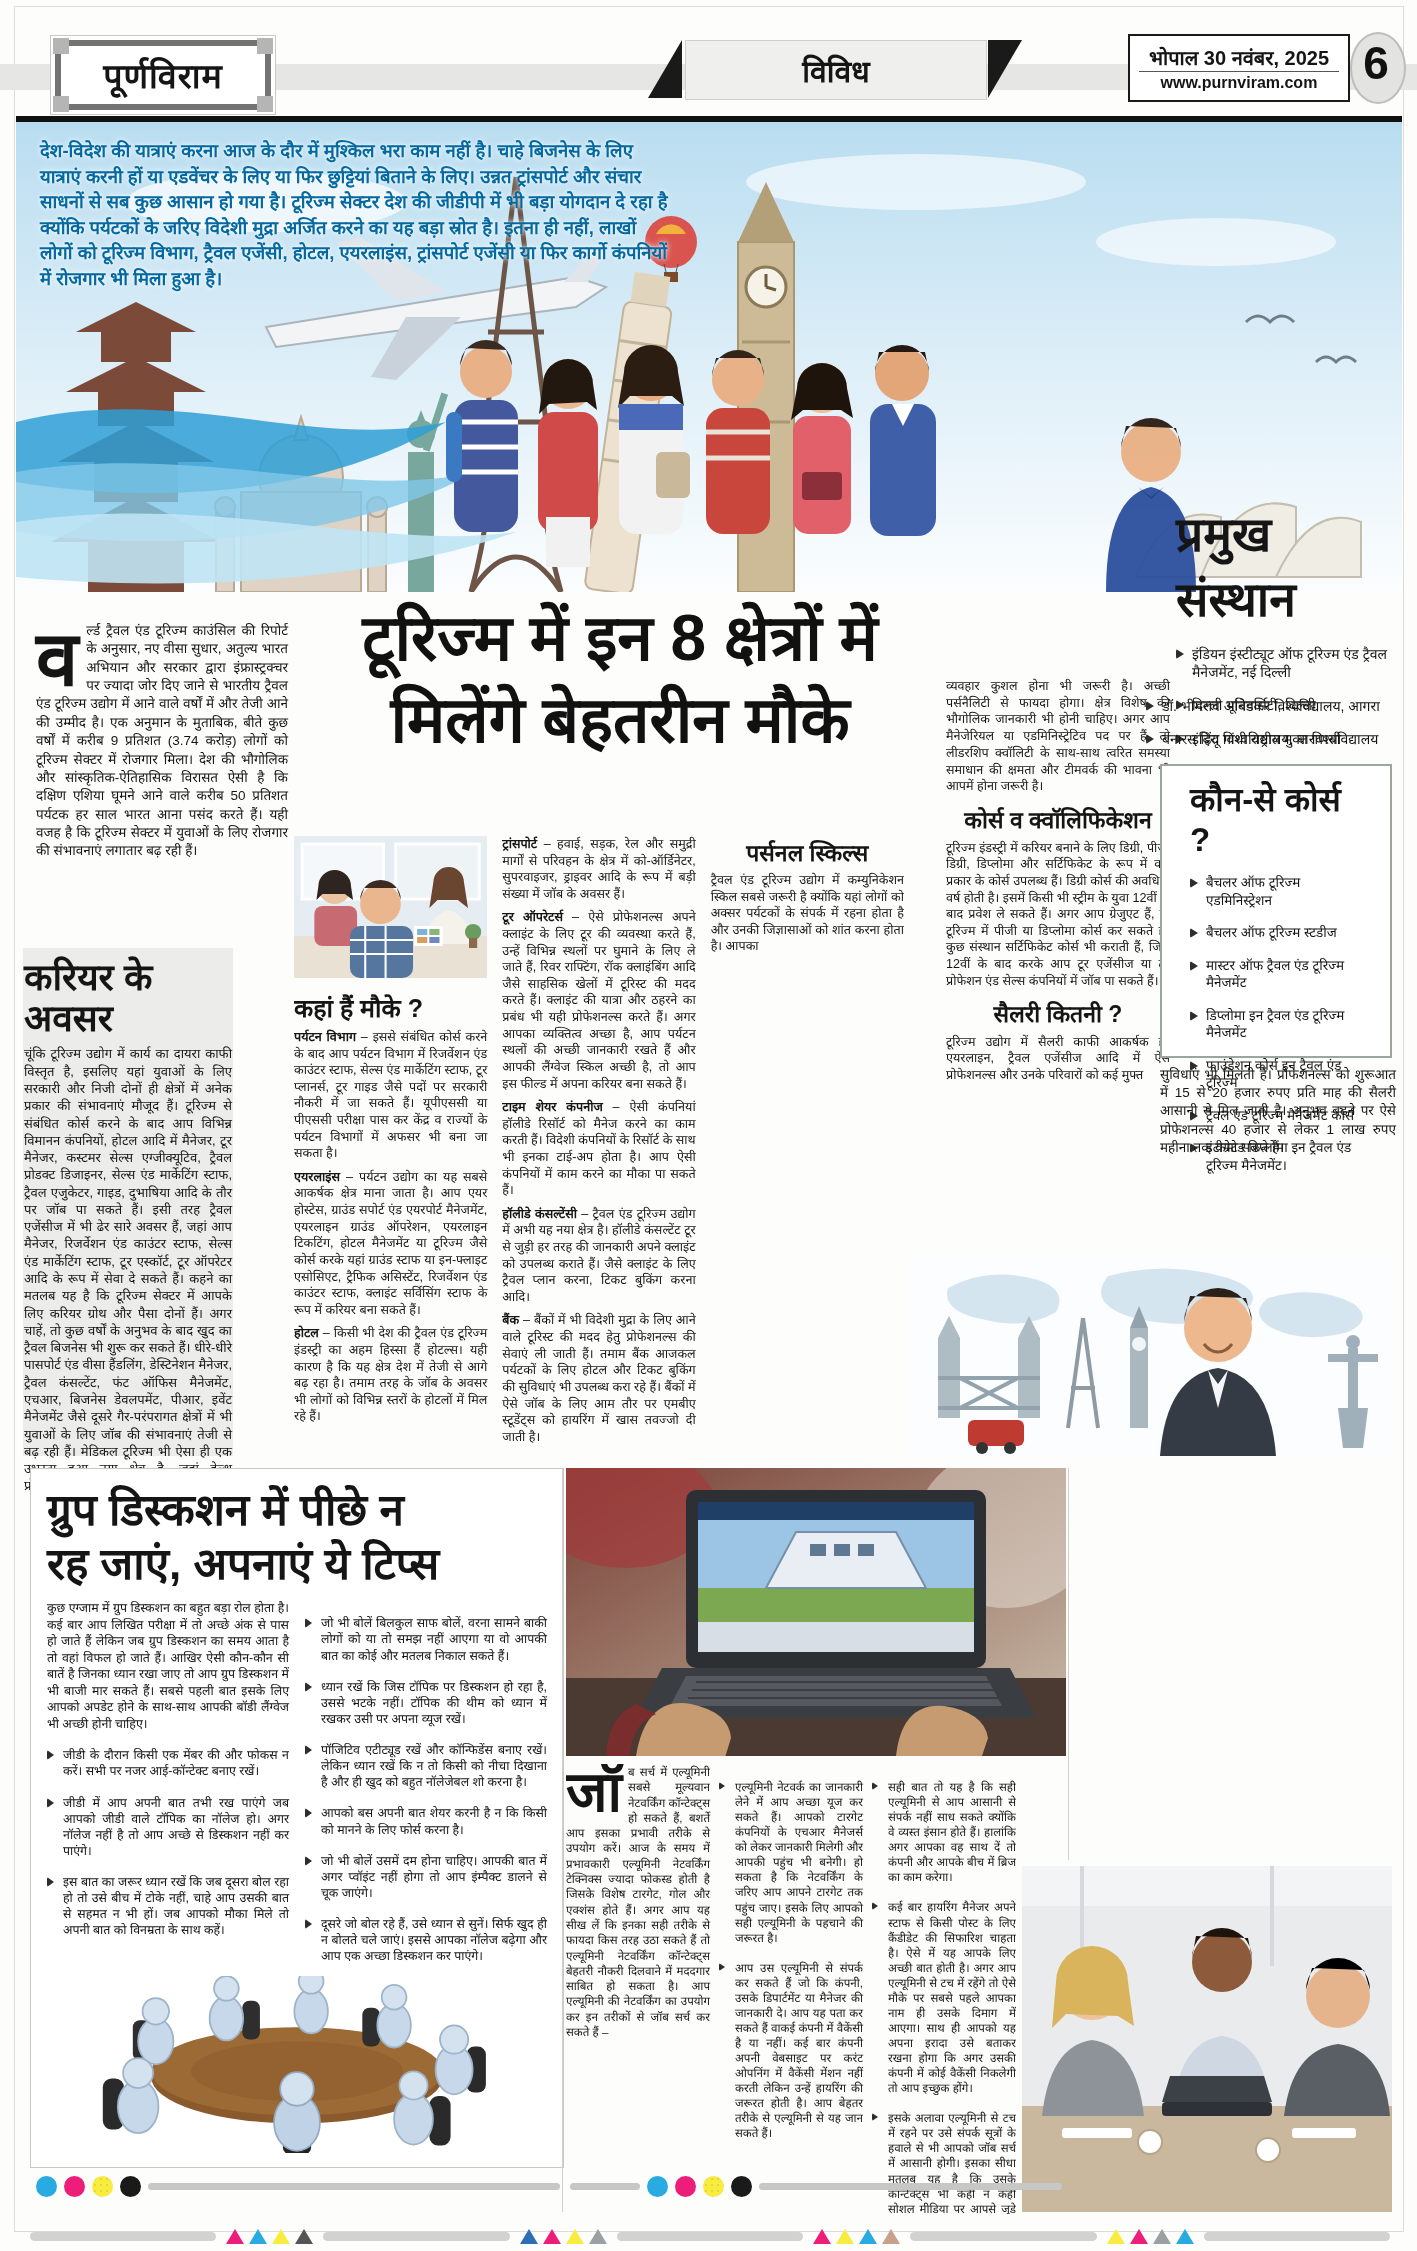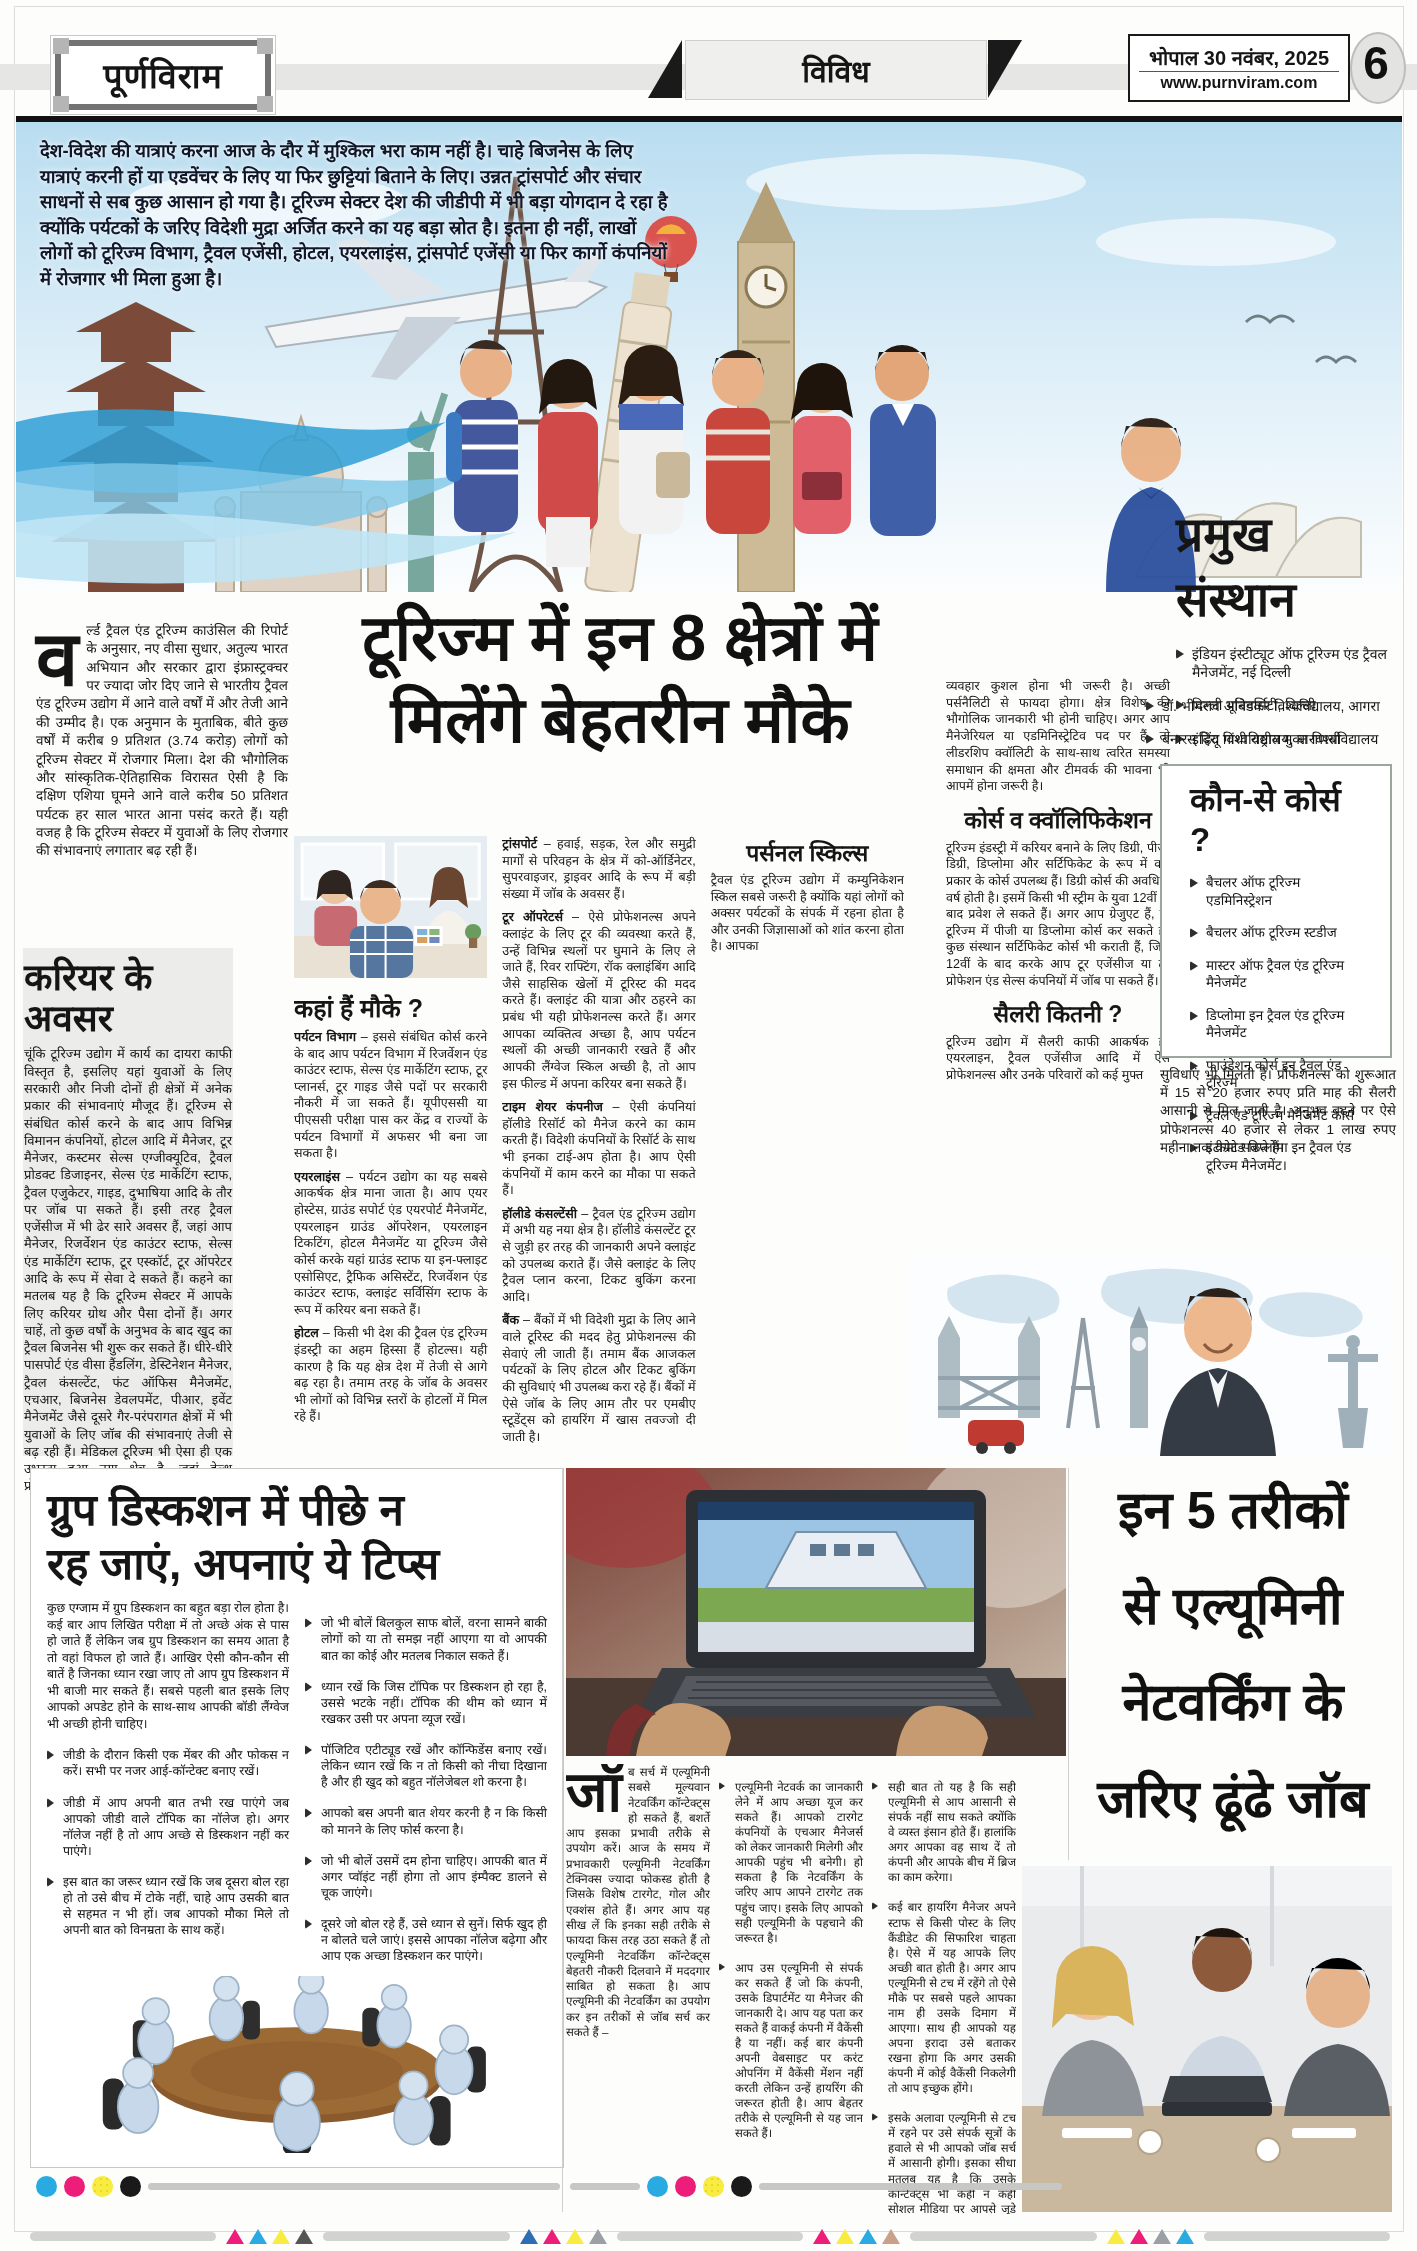--- a/index.html
+++ b/index.html
@@ -23,21 +23,21 @@
   .date-box{left:1128px;top:34px;width:218px;height:64px;background:#ffffff;border:2px solid #1a1a1a;
     display:flex;flex-direction:column;align-items:center;justify-content:center;}
   .date-line{font-size:20px;font-weight:700;}
   .site-line{font-size:16px;font-weight:700;border-top:1px solid #555;width:92%;text-align:center;padding-top:2px;}
   .pageno-wrap{left:1348px;top:30px;width:56px;height:72px;}
   .pageno-swoosh{position:absolute;left:2px;top:2px;width:52px;height:68px;border-radius:50%;background:#e3e3e1;border:2px solid #bdbdbd;}
   .pageno{position:absolute;left:0;top:6px;width:56px;text-align:center;font-size:46px;font-weight:700;color:#111;}
   .hdr-rule{left:16px;top:116px;width:1386px;height:6px;background:#111;}
   
   .collage{left:16px;top:122px;width:1386px;height:470px;}
-  .lede{left:40px;top:138px;width:630px;font-size:18.5px;line-height:1.38;font-weight:700;color:#0f172a;
+  .lede{left:40px;top:138px;width:630px;font-size:18.5px;line-height:1.38;font-weight:700;color:#0369a1;
     text-shadow:0 0 6px rgba(255,255,255,.9),0 0 2px rgba(255,255,255,.9);}
   
   .main-headline{left:300px;top:598px;width:640px;text-align:center;font-weight:700;line-height:1.28;font-size:64px;color:#111;}
   
   .col1{left:36px;top:622px;width:252px;font-size:13.5px;line-height:1.36;text-align:justify;}
   .dropcap{float:left;font-size:76px;line-height:.82;font-weight:700;margin:6px 8px 0 0;}
   .career-box{left:23px;top:948px;width:210px;height:508px;background:#ececea;padding:10px 1px;box-sizing:border-box;}
   .career-title{font-size:37px;font-weight:700;margin:0 0 6px 0;line-height:1.1;}
   .career-body{font-size:13px;line-height:1.33;text-align:justify;}
   .midcols{left:294px;top:836px;width:610px;height:622px;column-count:3;column-gap:15px;column-fill:auto;overflow:hidden;}
@@ -536,26 +536,20 @@
     </div>
     <div class="a-col" style="width:146px">
       <ul class="blist">
         <li>सही बात तो यह है कि सही एल्यूमिनी से आप आसानी से संपर्क नहीं साध सकते क्योंकि वे व्यस्त इंसान होते हैं। हालांकि अगर आपका वह साथ दें तो कंपनी और आपके बीच में ब्रिज का काम करेगा।</li>
         <li>कई बार हायरिंग मैनेजर अपने स्टाफ से किसी पोस्ट के लिए कैंडीडेट की सिफारिश चाहता है। ऐसे में यह आपके लिए अच्छी बात होती है। अगर आप एल्यूमिनी से टच में रहेंगे तो ऐसे मौके पर सबसे पहले आपका नाम ही उसके दिमाग में आएगा। साथ ही आपको यह अपना इरादा उसे बताकर रखना होगा कि अगर उसकी कंपनी में कोई वैकेंसी निकलेगी तो आप इच्छुक होंगे।</li>
         <li>इसके अलावा एल्यूमिनी से टच में रहने पर उसे संपर्क सूत्रों के हवाले से भी आपको जॉब सर्च में आसानी होगी। इसका सीधा मतलब यह है कि उसके कॉन्टेक्ट्स भी कहीं न कहीं सोशल मीडिया पर आपसे जुड़े होंगे।</li>
       </ul>
     </div>
   </div>
 
-  <div class="abs alumni-headline">
-    <div>इन 5 तरीकों</div>
-    <div>से एल्यूमिनी</div>
-    <div>नेटवर्किंग के</div>
-    <div>जरिए ढूंढे जॉब</div>
-  </div>
 
   <svg class="abs people-img" viewBox="0 0 370 346" preserveAspectRatio="none">
     <rect width="370" height="346" fill="#e9ebed"></rect>
     <rect x="0" y="0" width="370" height="40" fill="#f3f4f5"></rect>
     <line x1="60" y1="0" x2="60" y2="120" stroke="#d6d9db" stroke-width="4"></line>
     <line x1="250" y1="0" x2="250" y2="100" stroke="#d6d9db" stroke-width="4"></line>
     <rect x="0" y="240" width="370" height="106" fill="#c9b79e"></rect>
     <g>
       <circle cx="70" cy="120" r="34" fill="#eec39c"></circle>
       <path d="M34,116 a36,36 0 0 1 72,0 l6,44 -16,-10 -52,-2 -14,14 Z" fill="#d9b45c"></path>

